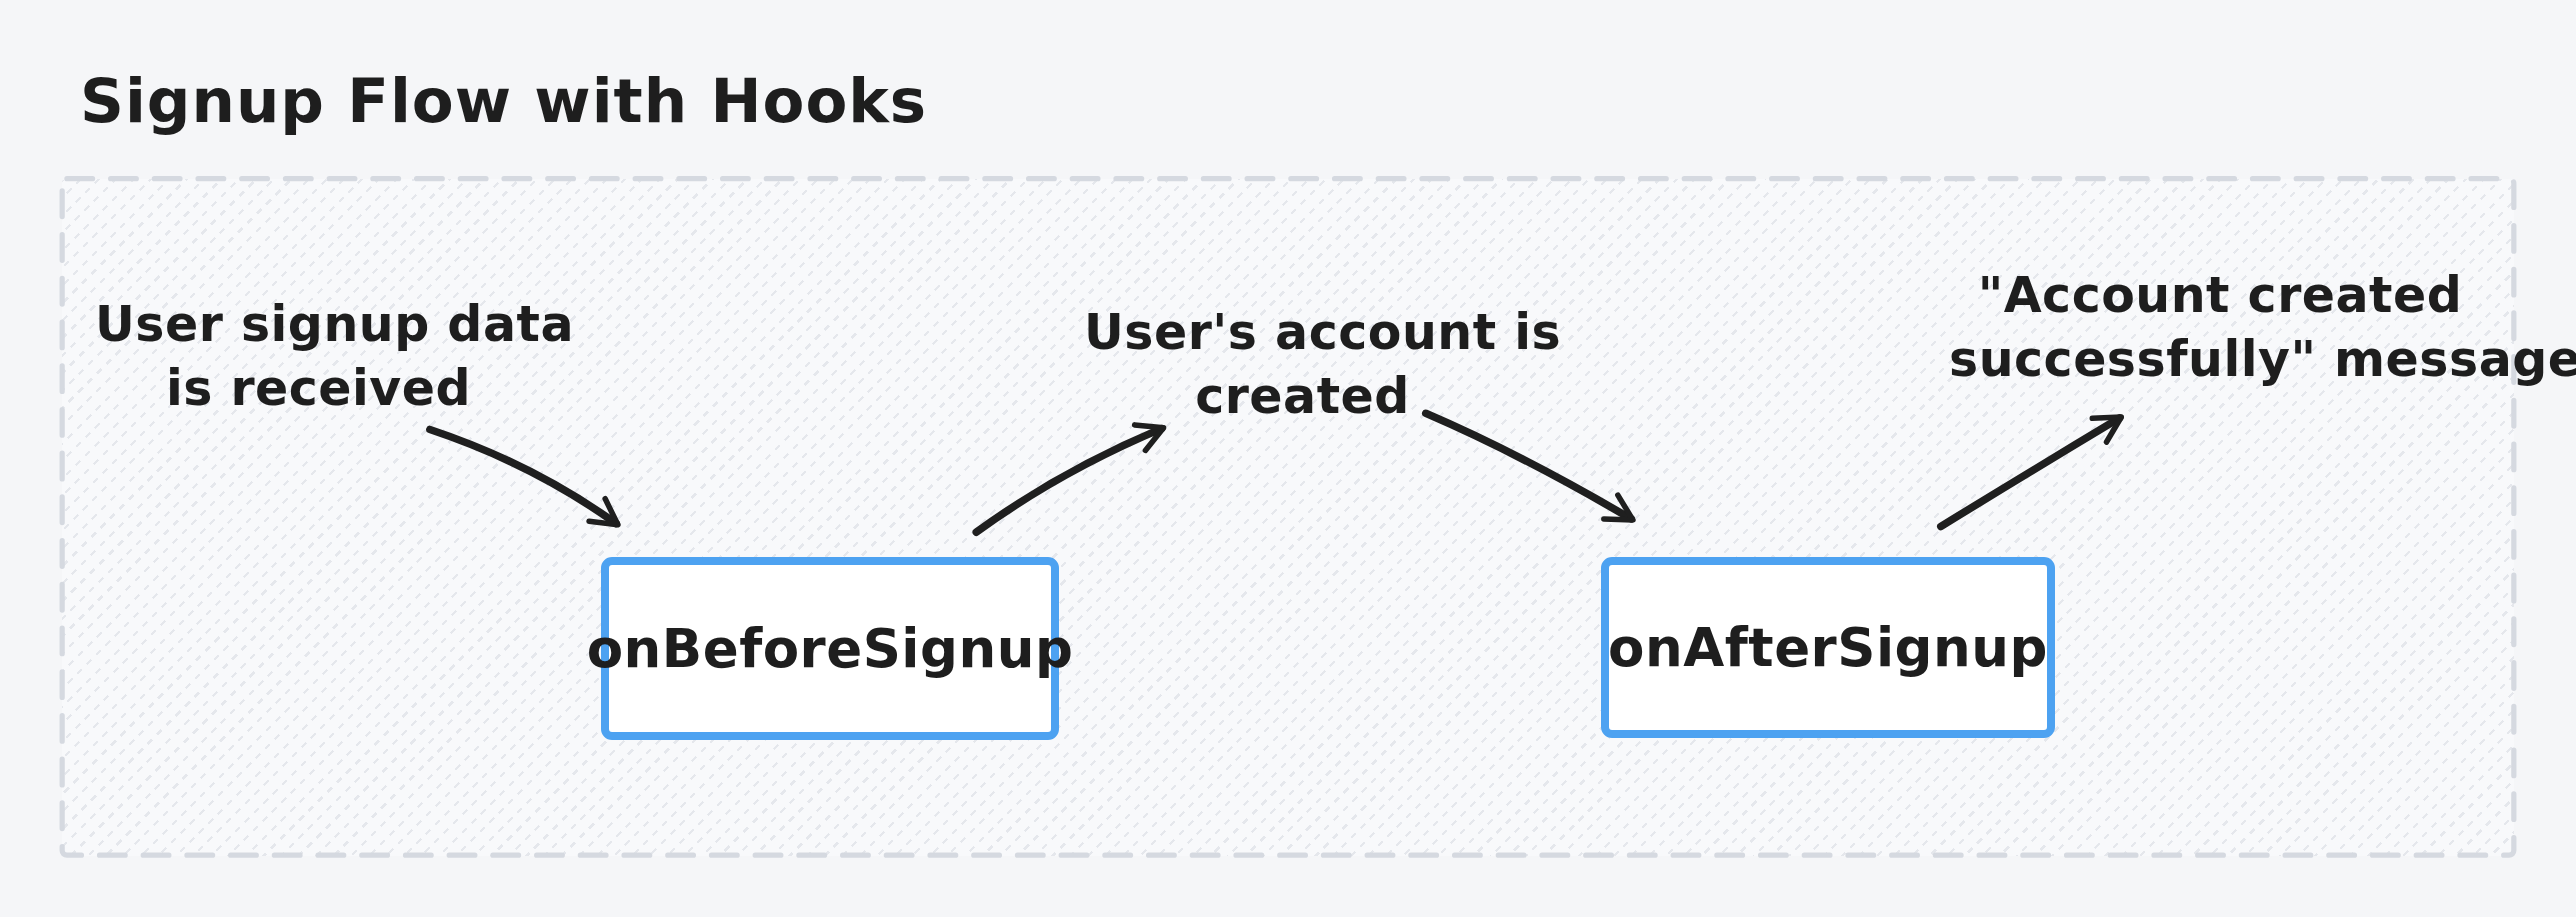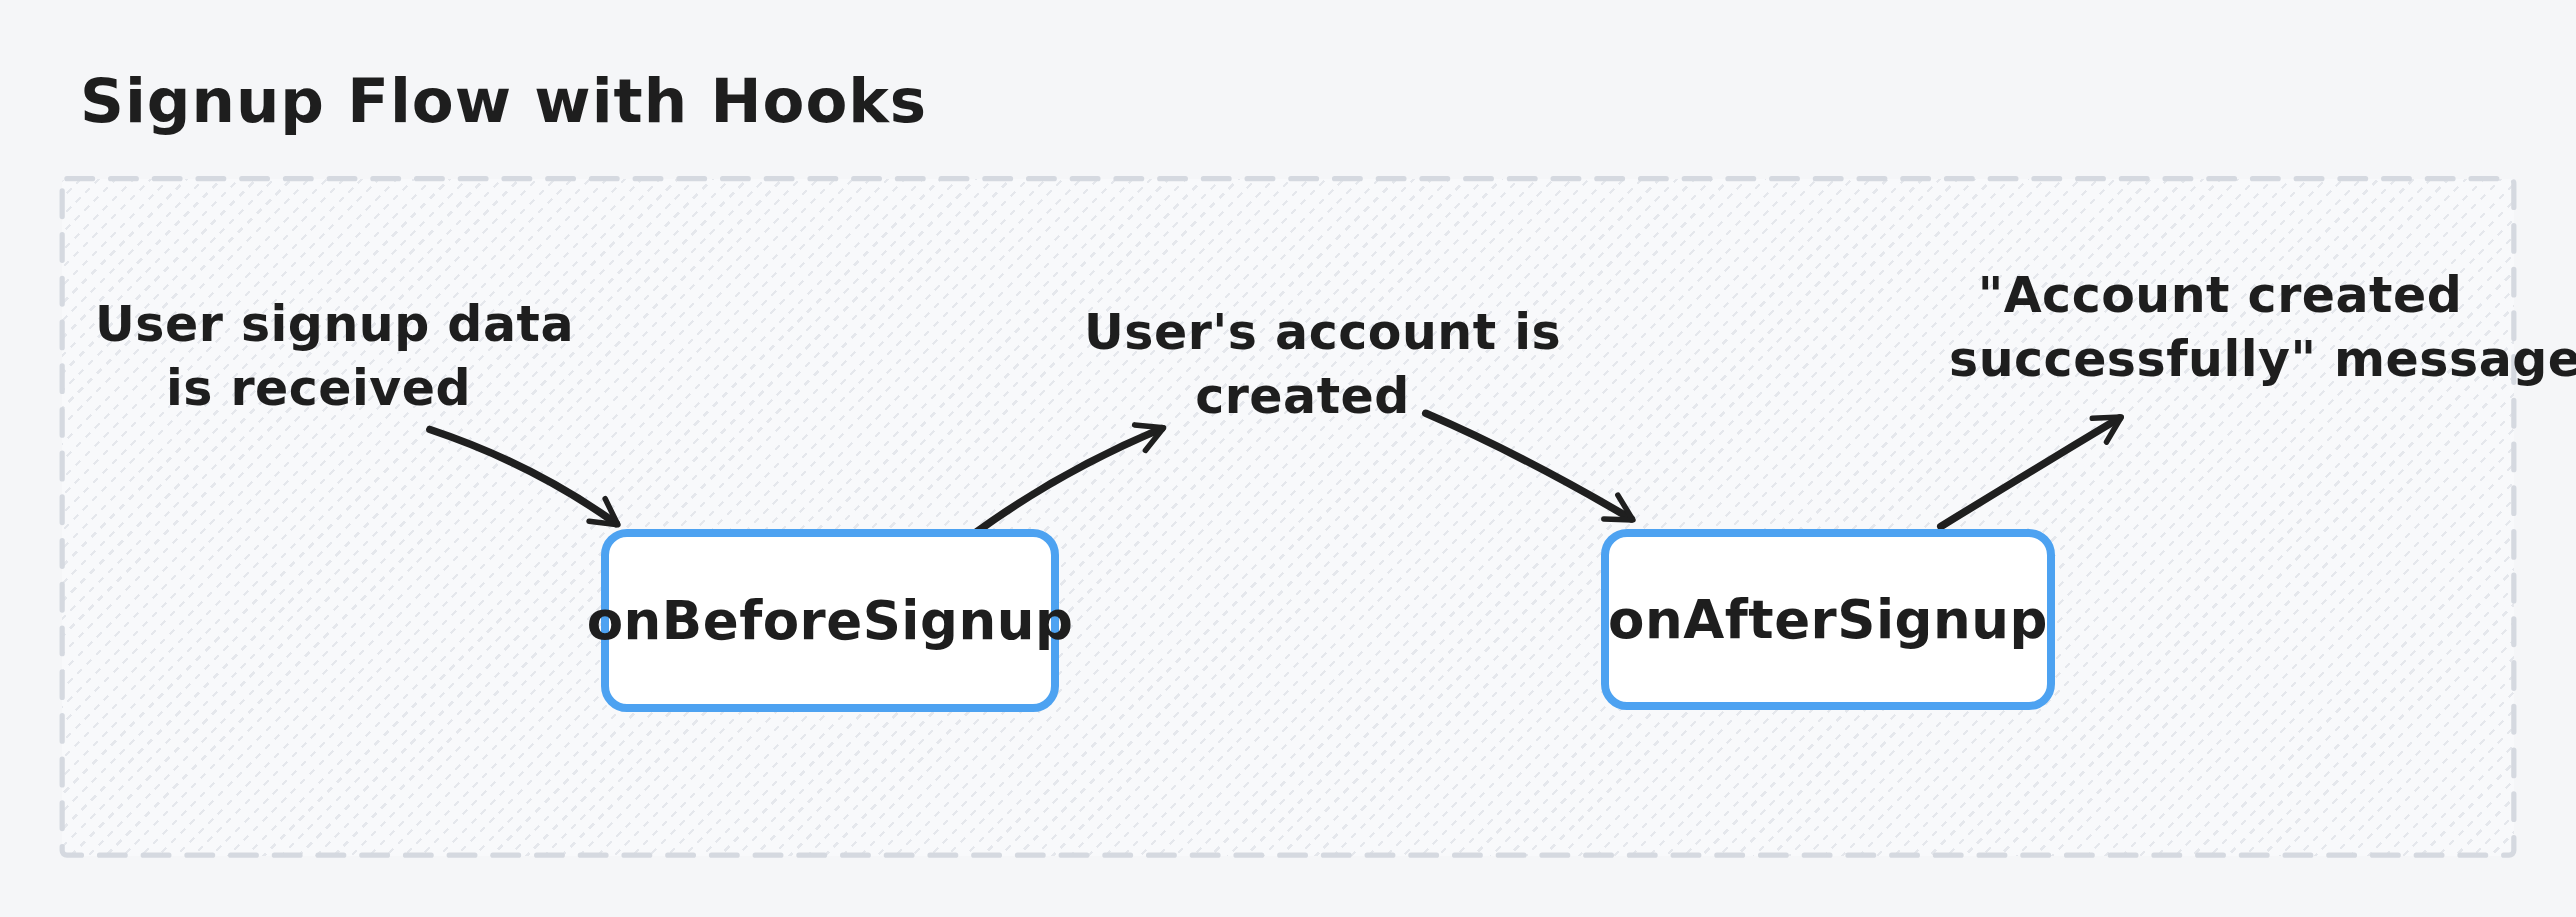--- a/index.html
+++ b/index.html
@@ -45,25 +45,26 @@
     left: 0;
     top: 0;
     width: 2576px;
     height: 917px;
     pointer-events: none;
   }
   .node {
     position: absolute;
     background: #ffffff;
     border: 8.6px solid #4da2f1;
-    border-radius: 26px;
+    border-radius: 11px;
     display: flex;
     align-items: center;
     justify-content: center;
     box-sizing: border-box;
+    margin-top: 28px;
   }
   .node-onbefore { left: 601px; top: 529px; width: 458px; height: 183px; }
   .node-onafter  { left: 1601px; top: 529px; width: 454px; height: 181px; justify-content: center; }
   .node-label {
     font-size: 53px;
     font-weight: 700;
     letter-spacing: 0.5px;
     white-space: nowrap;
   }
   .float-label {

